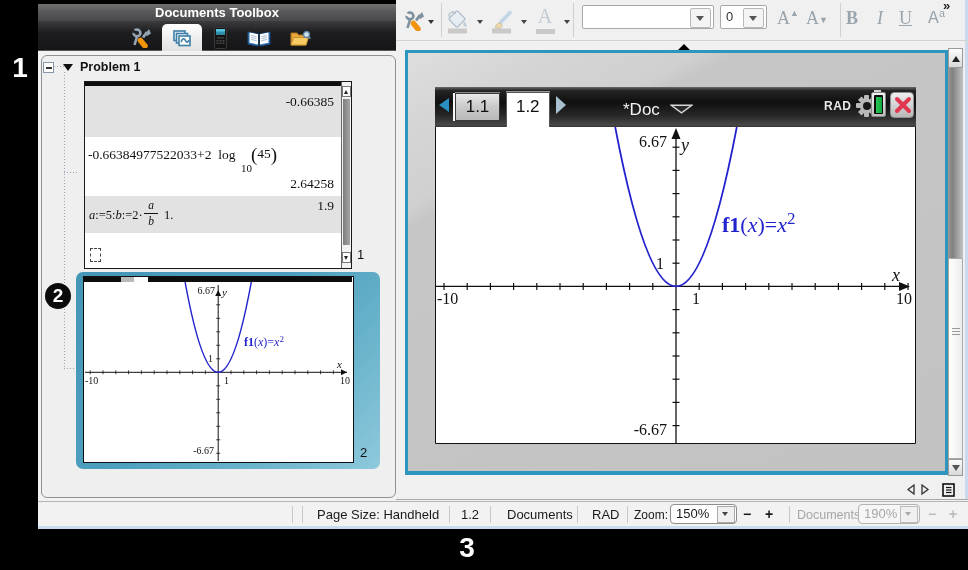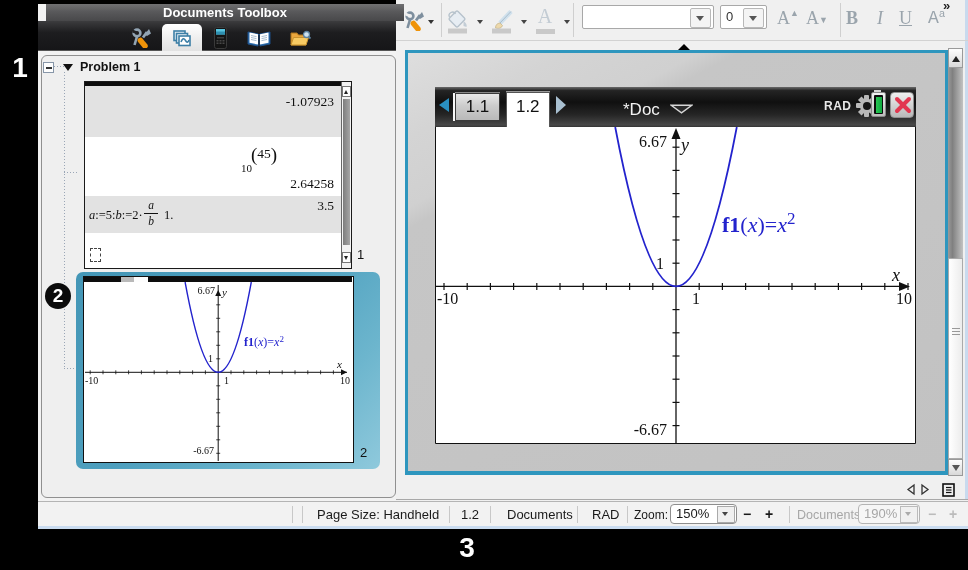--- a/index.html
+++ b/index.html
@@ -237,21 +237,21 @@
       <div class="abs" style="left:3.5px;top:5px;width:0;height:0;border-left:3.5px solid transparent;border-right:3.5px solid transparent;border-top:4.5px solid #aaa;"></div>
     </div>
   </div>
   <div class="abs" style="left:890px;top:4px;font-size:14px;font-weight:bold;color:#bbb;">−</div>
   <div class="abs" style="left:911px;top:4px;font-size:14px;font-weight:bold;color:#bbb;">+</div>
 </div>
 <div class="abs" style="left:38px;top:526px;width:930px;height:3.2px;background:#cadcf0;"></div>
 
 <div id="leftpanel" class="abs" style="left:38px;top:4px;width:358px;height:497px;background:#f2f2f2;">
 
-  <div class="abs" style="left:8px;top:0;width:358px;height:17px;
+  <div class="abs" style="left:0;top:0;width:358px;height:17px;
        background:linear-gradient(#707072,#59595b 45%,#48484a);
        color:#fff;font-size:13px;font-weight:bold;text-align:center;line-height:17px;">Documents Toolbox</div>
 
   <div class="abs" style="left:0;top:17px;width:358px;height:30px;
        background:linear-gradient(#3c3c3e,#1d1d1f 40%,#161618);border-bottom:1px solid #555;box-sizing:border-box;">
   </div>
 
   <div class="abs" style="left:124px;top:20px;width:40px;height:27px;border-radius:5px 5px 0 0;
        background:linear-gradient(#ffffff,#ececec 60%,#e2e2e2);"></div>
 
@@ -320,27 +320,28 @@
   <div class="abs" style="left:26px;top:364px;width:14px;height:1px;background-image:linear-gradient(90deg,#9aa6b6 1px,transparent 1px);background-size:3px 1px;"></div>
 
   <div class="abs" style="left:319px;top:243px;font-size:13px;color:#111;z-index:5;">1</div>
   <div class="abs" style="left:322px;top:441px;font-size:13px;color:#111;z-index:5;">2</div>
 
   <div id="thumb1" class="abs" style="left:46px;top:77px;width:268px;height:188px;background:#fff;border:1px solid #1a1a1a;box-sizing:border-box;font-family:'Liberation Serif',serif;color:#111;">
     <div class="abs" style="left:0;top:0;width:266px;height:4px;background:#0d0d0d;"></div>
     <div class="abs" style="left:0;top:4px;width:266px;height:51px;background:#e2e2e2;"></div>
     <div class="abs" style="left:0;top:114px;width:266px;height:37px;background:#e2e2e2;"></div>
 
-    <div class="abs" style="left:150px;top:12px;width:99px;text-align:right;font-size:13.5px;">-1.07923</div>
-
+    <div class="abs" style="left:150px;top:12px;width:99px;text-align:right;font-size:13.5px;">-0.66385</div>
+
+    <div class="abs" style="left:3px;top:65px;font-size:13.5px;">-0.66384977522033+2&nbsp; log</div>
     <div class="abs" style="left:156px;top:80px;font-size:11px;">10</div>
     <div class="abs" style="left:166px;top:62px;font-size:13.5px;text-align:right;"><span style="font-size:19px;font-weight:300;">(</span><span style="vertical-align:3px;">45</span><span style="font-size:19px;font-weight:300;">)</span></div>
     <div class="abs" style="left:150px;top:94px;width:99px;text-align:right;font-size:13.5px;">2.64258</div>
 
-    <div class="abs" style="left:150px;top:116px;width:99px;text-align:right;font-size:13.5px;">3.5</div>
+    <div class="abs" style="left:150px;top:116px;width:99px;text-align:right;font-size:13.5px;">1.9</div>
     <div class="abs" style="left:4px;top:126px;font-size:12.5px;"><i>a</i>:=5:<i>b</i>:=2·</div>
     <div class="abs" style="left:60px;top:117px;width:12px;text-align:center;font-size:11.5px;font-style:italic;">a</div>
     <div class="abs" style="left:59px;top:131px;width:14px;height:1px;background:#111;"></div>
     <div class="abs" style="left:60px;top:133px;width:12px;text-align:center;font-size:11.5px;font-style:italic;">b</div>
     <div class="abs" style="left:79px;top:126px;font-size:12.5px;">1.</div>
 
     <div class="abs" style="left:5px;top:166px;width:9px;height:12px;border:1.4px dashed #444;"></div>
 
     <div class="abs" style="left:256px;top:0;width:10px;height:186px;background:#f2f2f2;border-left:1px solid #666;box-sizing:border-box;"></div>
     <div class="abs" style="left:256.5px;top:4px;width:9.5px;height:11px;background:#fdfdfd;border:1px solid #777;box-sizing:border-box;">

